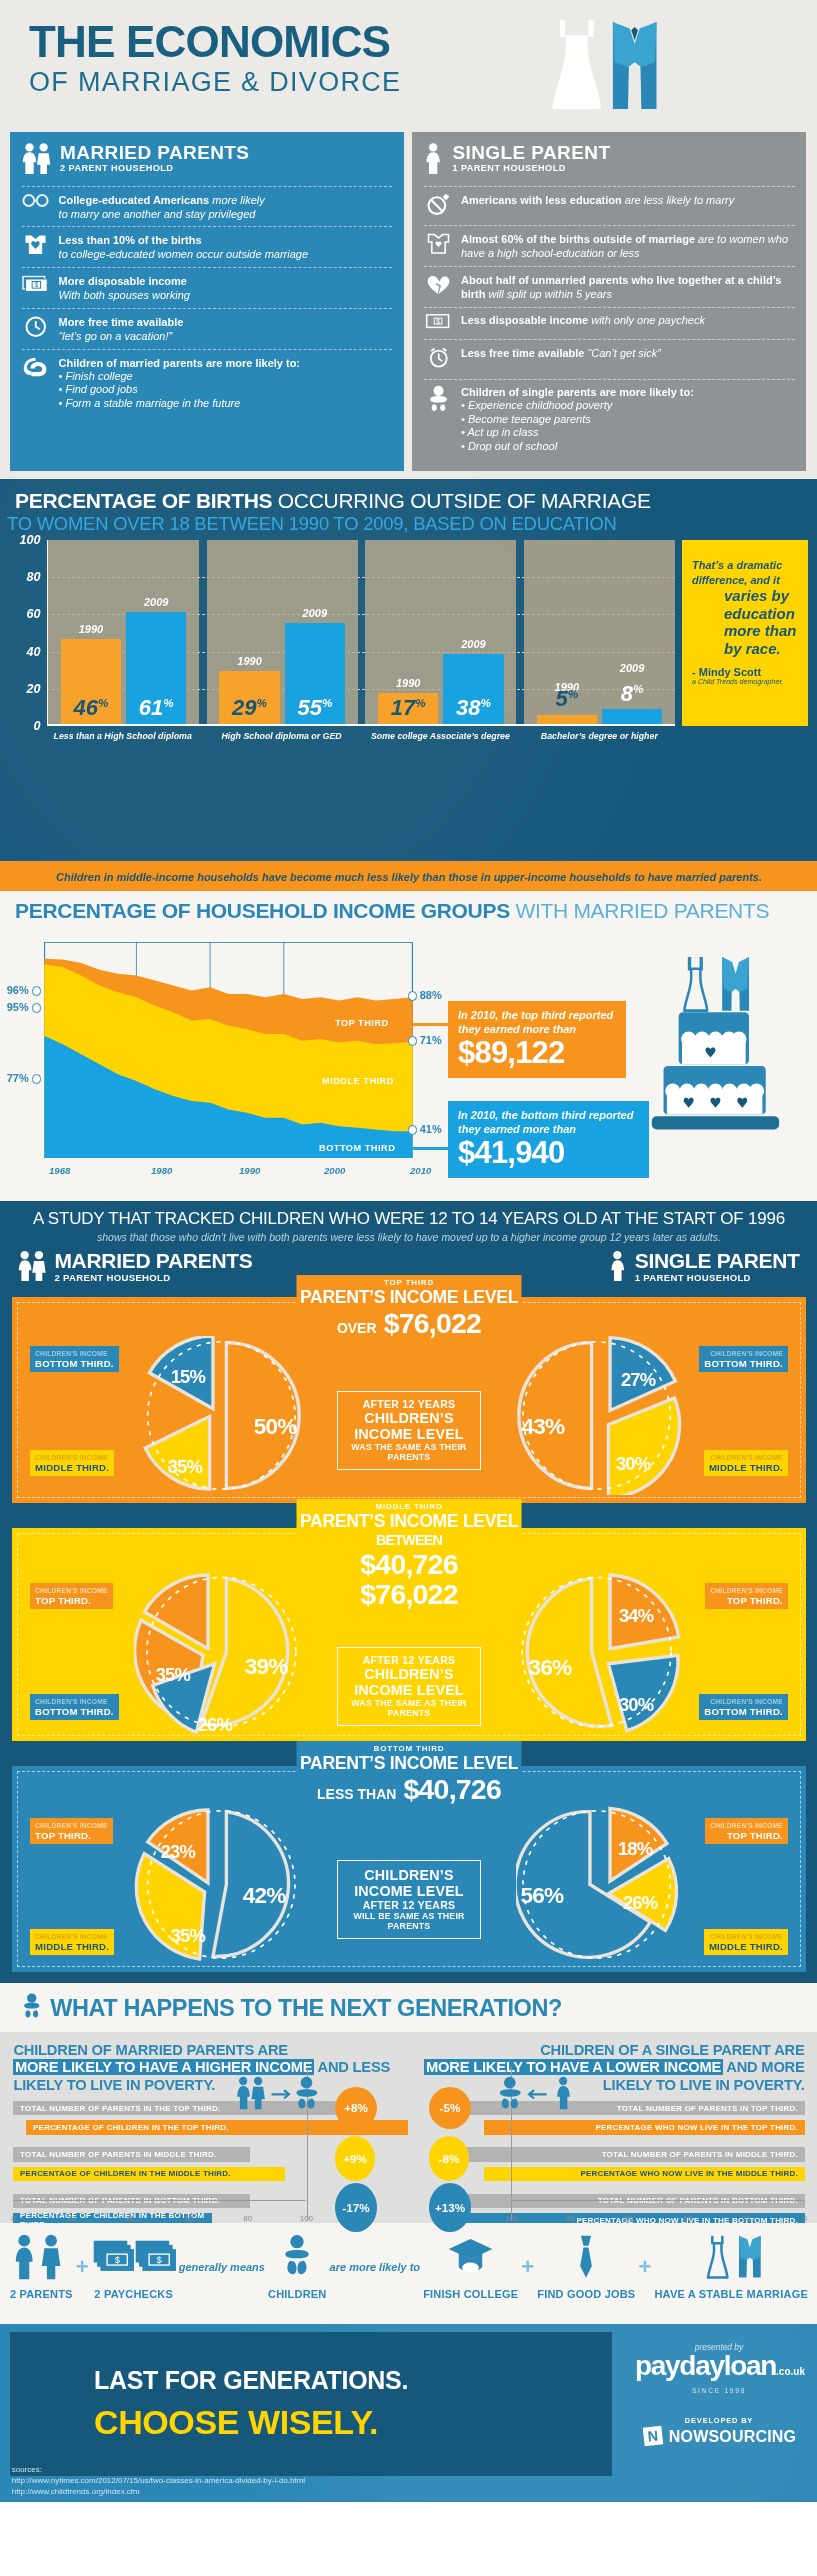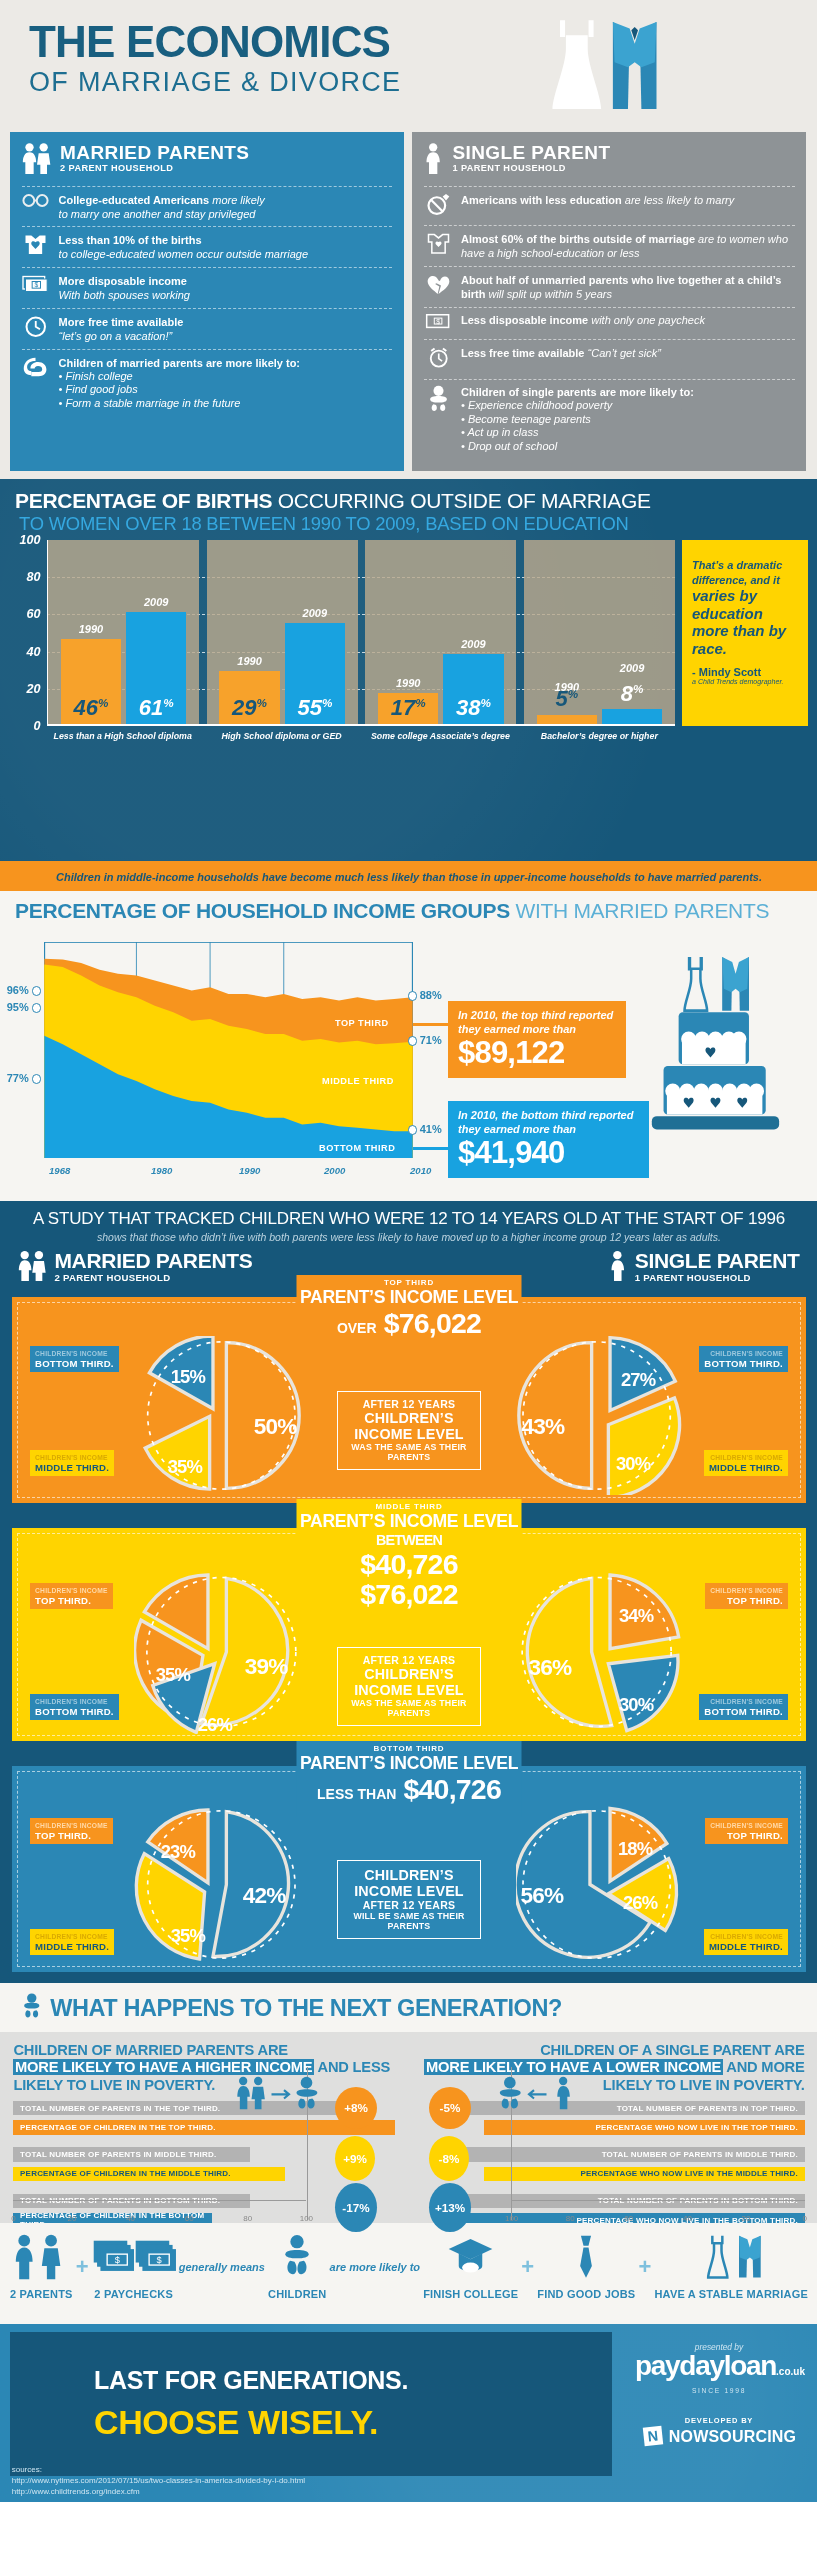--- a/index.html
+++ b/index.html
@@ -41,21 +41,21 @@
   .ftxt { color:#fff; font-size:11px; line-height:14px; }
   .ftxt b { font-weight:bold; }
   .ftxt i { font-style: italic; font-weight: normal;}
   .blist { font-style: italic; font-size:11px; line-height:13.4px; }
 
   
   #births { background:#16577a; padding: 10px 0 6.7px 0; position:relative; height: 382px;
             background-image: radial-gradient(circle at 30% 40%, rgba(255,255,255,.04) 0 40%, transparent 70%);}
   #births h2 { padding-left: 15px; font-size: 21px; color:#fff; font-weight:bold; letter-spacing:-0.3px; }
   #births h2 span { font-weight: normal; }
-  #births h3 { padding-left: 19px; font-size: 18.4px; color:#35a8e0; font-weight:300; letter-spacing:-0.2px; }
+  #births h3 { padding-left: 7px; font-size: 18.4px; color:#35a8e0; font-weight:300; letter-spacing:-0.2px; }
   .chartwrap { position:relative; margin: 5px 0 0 0; height: 226px; }
   .yaxis { position:absolute; left: 5px; top: 0; width: 39px; height: 186px; }
   .yaxis div { position:absolute; right:3.4px; color:#fff; font-size:12.6px; font-style:italic; font-weight:bold; transform: translateY(-50%); }
   .plot { position:absolute; left: 47px; top:0; right: 143px; height:186px;
           border-left: 1.7px solid #fff; border-bottom: 2.5px solid #fff; display:flex; gap:7.5px; }
   .grp { flex:1; background: rgba(186,168,140,.82); position:relative; display:flex; align-items:flex-end;
          justify-content:center; gap:5px; padding: 0 10px; }
   .bar { width: 46%; position:relative; }
   .bar.b1990 { background:#f7a22b; }
   .bar.b2009 { background:#18a2e0; }
@@ -67,21 +67,21 @@
   .bar.b2009 .val { color:#fff; }
   .bar .val sup { font-size:11.7px; }
   .bar.low .val { bottom: 22px; }
   .bar.low.b1990 .val { color:#16577a; }
   .bar.low.b2009 .val { color:#fff; }
   .gridline { position:absolute; left:47px; right:143px; border-top: 0.8px dashed rgba(255,255,255,.75); }
   .xlabels { position:absolute; left:47px; right:143px; top: 191px; display:flex; gap:7.5px; }
   .xlabels div { flex:1; text-align:center; color:#fff; font-size:8.8px; font-style:italic; font-weight:bold;}
   .quote { position:absolute; right: 10px; top: 0; width: 126px; height: 186px; background:#ffd400; padding: 18.4px 8.4px 6.7px 10px;}
   .quote .q { color:#16577a; font-style:italic; font-size:11px; line-height:14.3px; font-weight:bold;}
-  .quote .q em { font-size:15px; line-height:17.6px; display:block; font-style:italic;}
+  .quote .q em { font-size:15px; line-height:17.6px; display:block; font-style:italic;margin-left:32px;}
   .quote .auth { color:#16577a; font-weight:bold; font-size:11px; margin-top:8.4px; }
   .quote .role { color:#16577a; font-size:7.1px; font-style:italic; }
 
   
   #note { background:#f7941e; text-align:center; padding: 7.5px 0; }
   #note span { color:#16577a; font-style:italic; font-size:11px; font-weight:bold;}
 
   
   #income { padding: 8.4px 0 5px 0; position:relative; height: 310px; }
   #income h2 { padding-left: 15px; font-size:21px; font-weight:bold; color:#2b87b5; letter-spacing:-0.3px;}
@@ -144,21 +144,21 @@
   #nextgen-head .h { color:#2b87b5; font-size:23.5px; font-weight:bold; letter-spacing:-0.4px;}
   #gen { background:#dfdfde; padding: 10px 13.4px 5px 13.4px; position:relative; height: 191px;}
   .genhalf { position:absolute; top:10px; width: 382px; }
   .genhalf.left { left: 13.4px; }
   .genhalf.right { right: 13.4px; text-align:right; }
   .genhead { color:#2b87b5; font-size:14.7px; font-weight:bold; line-height:17.6px; letter-spacing:-0.2px;}
   .genhead .hl { background:#2b87b5; color:#fff; padding: 0 1.7px; }
   .barrow { margin-top: 3.4px; position:relative; height: 16px;}
   .gbar { height: 14.3px; display:flex; align-items:center; font-size:8px; font-weight:bold; letter-spacing:0.2px; }
   .gbar.gray { background:#b3b3b3; color:#fff; }
-  .gbar.orange { background:#f7941e; color:#fff; }
+  .gbar.orange { background:#f7941e; color:#fff;margin-left:13px; }
   .gbar.yellow { background:#ffd400; color:#16577a; }
   .gbar.blue { background:#2b87b5; color:#fff; }
   .circ { position:absolute; border-radius:50%; color:#fff; font-weight:bold; display:flex;
           align-items:center; justify-content:center; font-size:11.7px; z-index:3;}
   .axisline { position:absolute; bottom: 22px; height:0.8px; background:#9a9a9a; }
   .axtick { position:absolute; color:#8a8a8a; font-size:8px; transform:translateX(-50%);}
 
   
   #equation { padding: 11.7px 8.4px 8.4px 8.4px; position:relative; height: 101px;}
   .eqrow { display:flex; align-items:flex-start; justify-content:space-around; }

